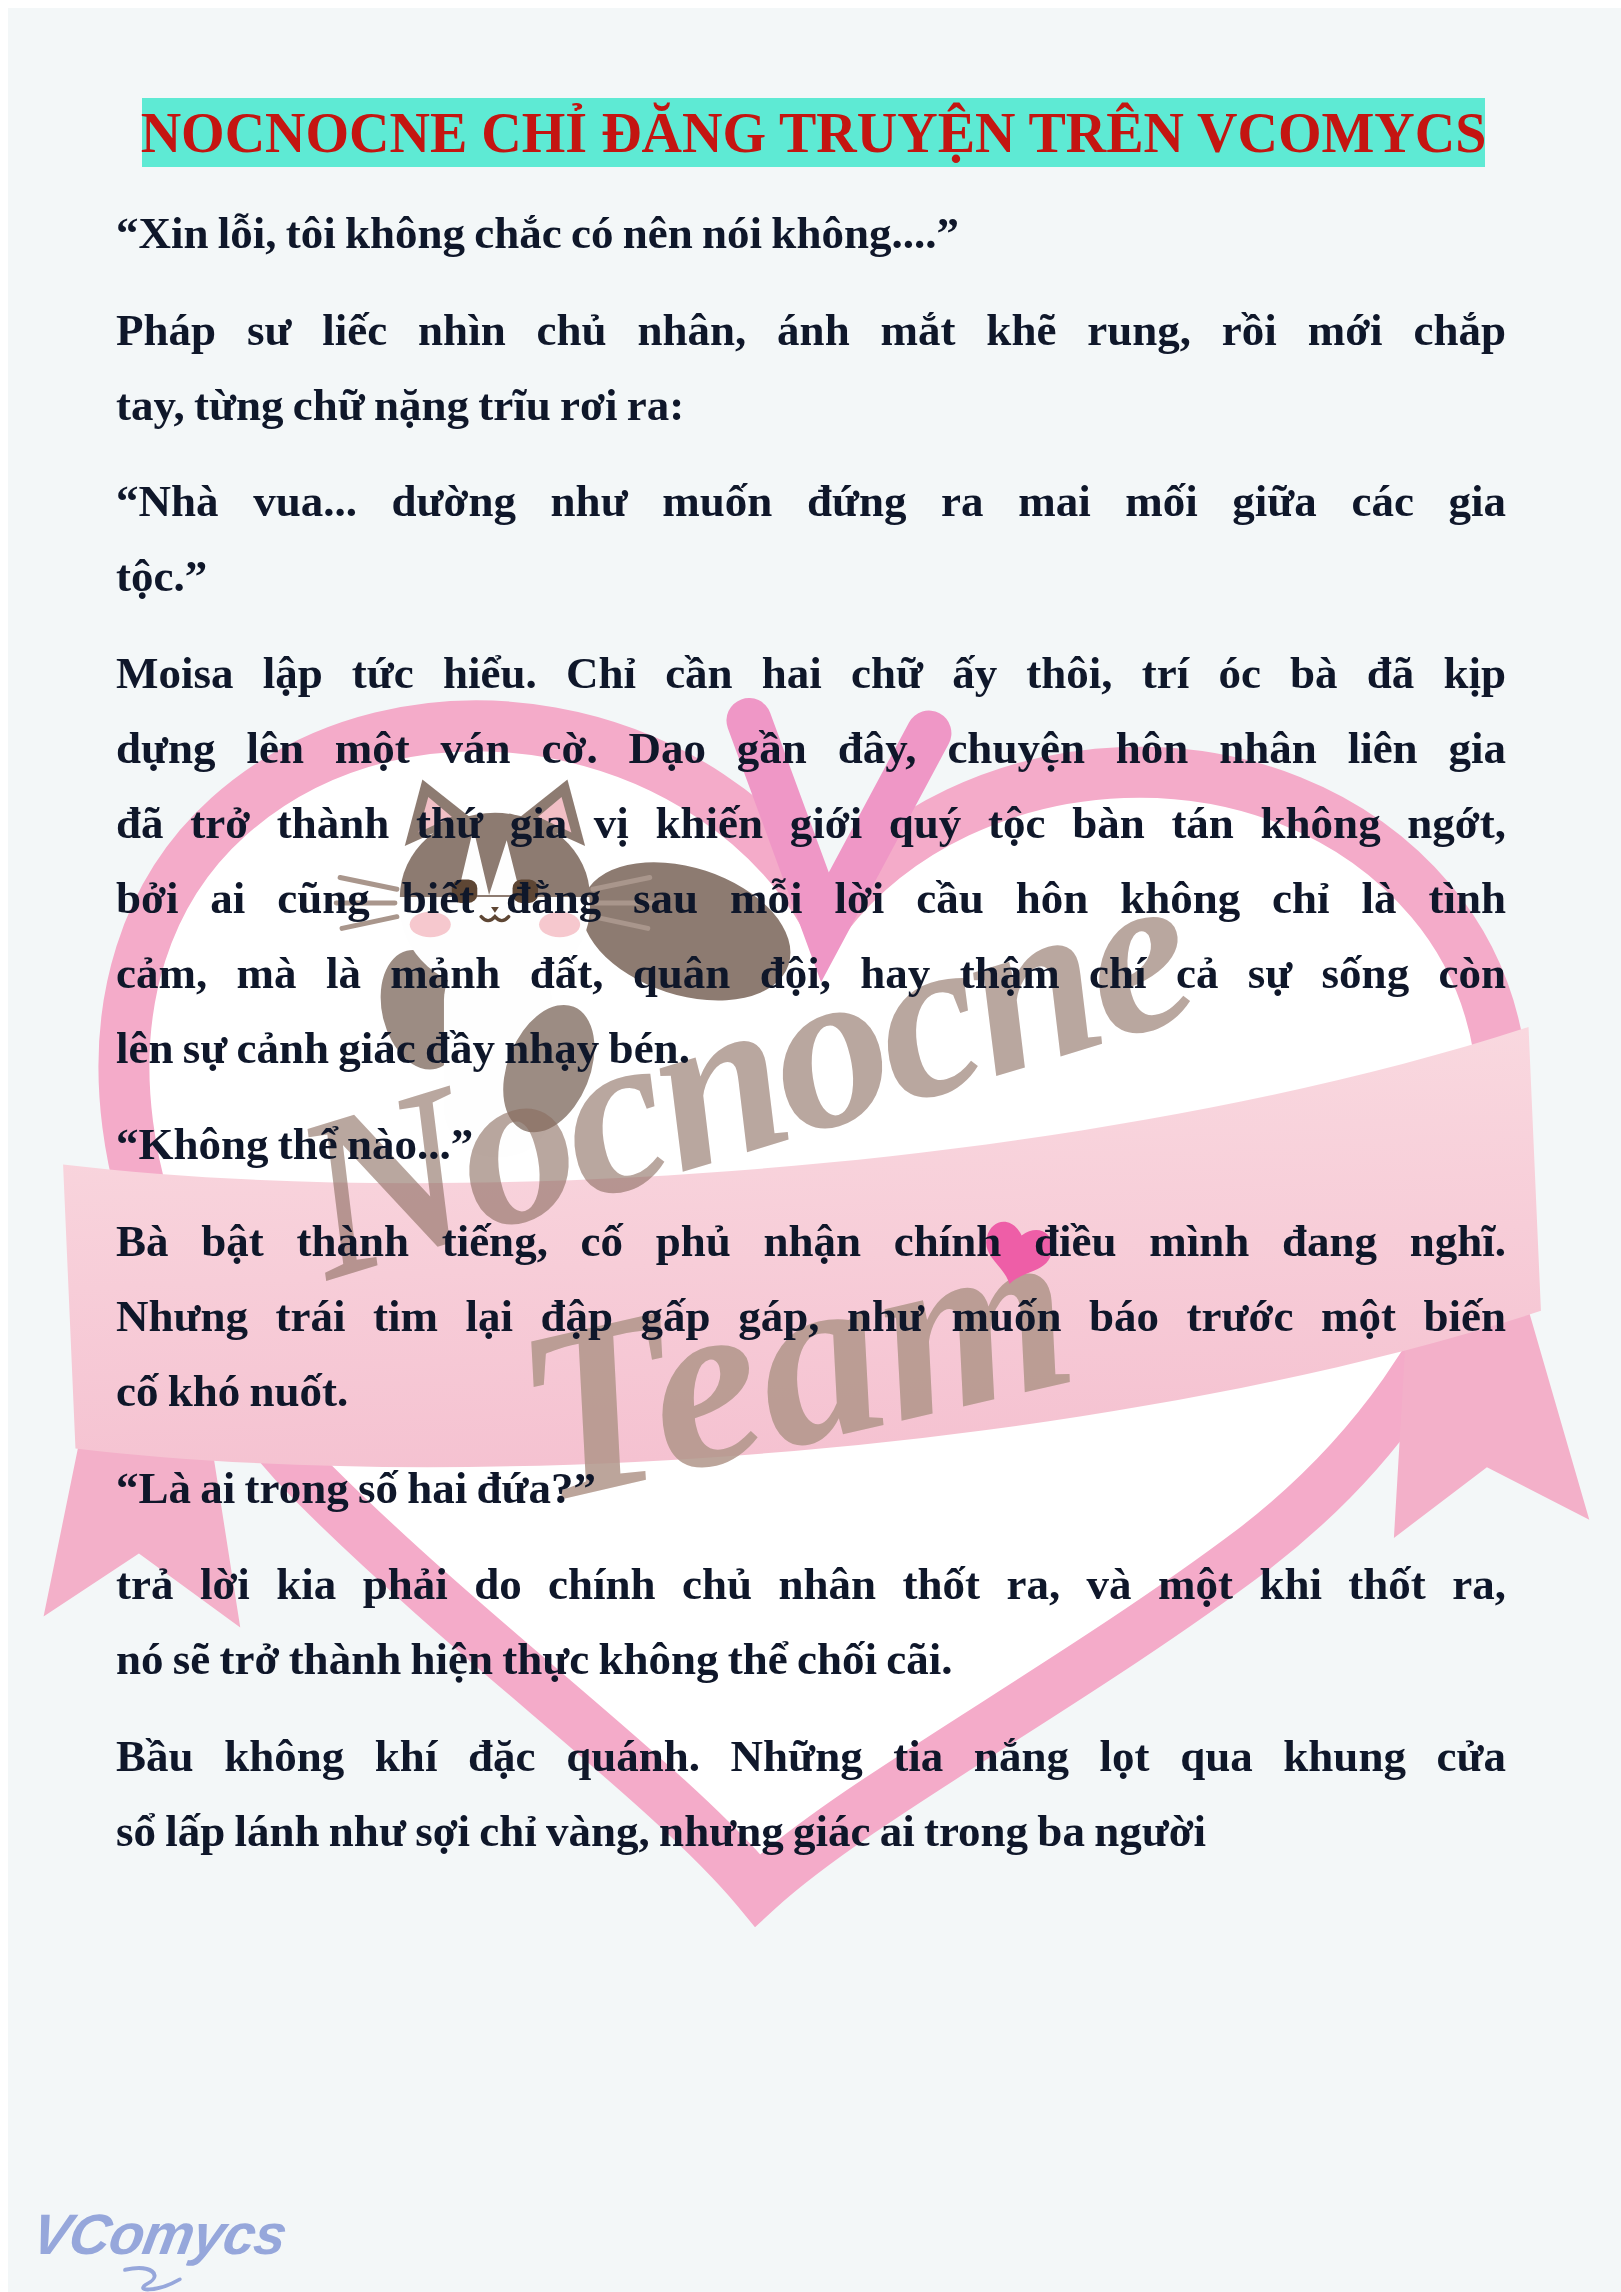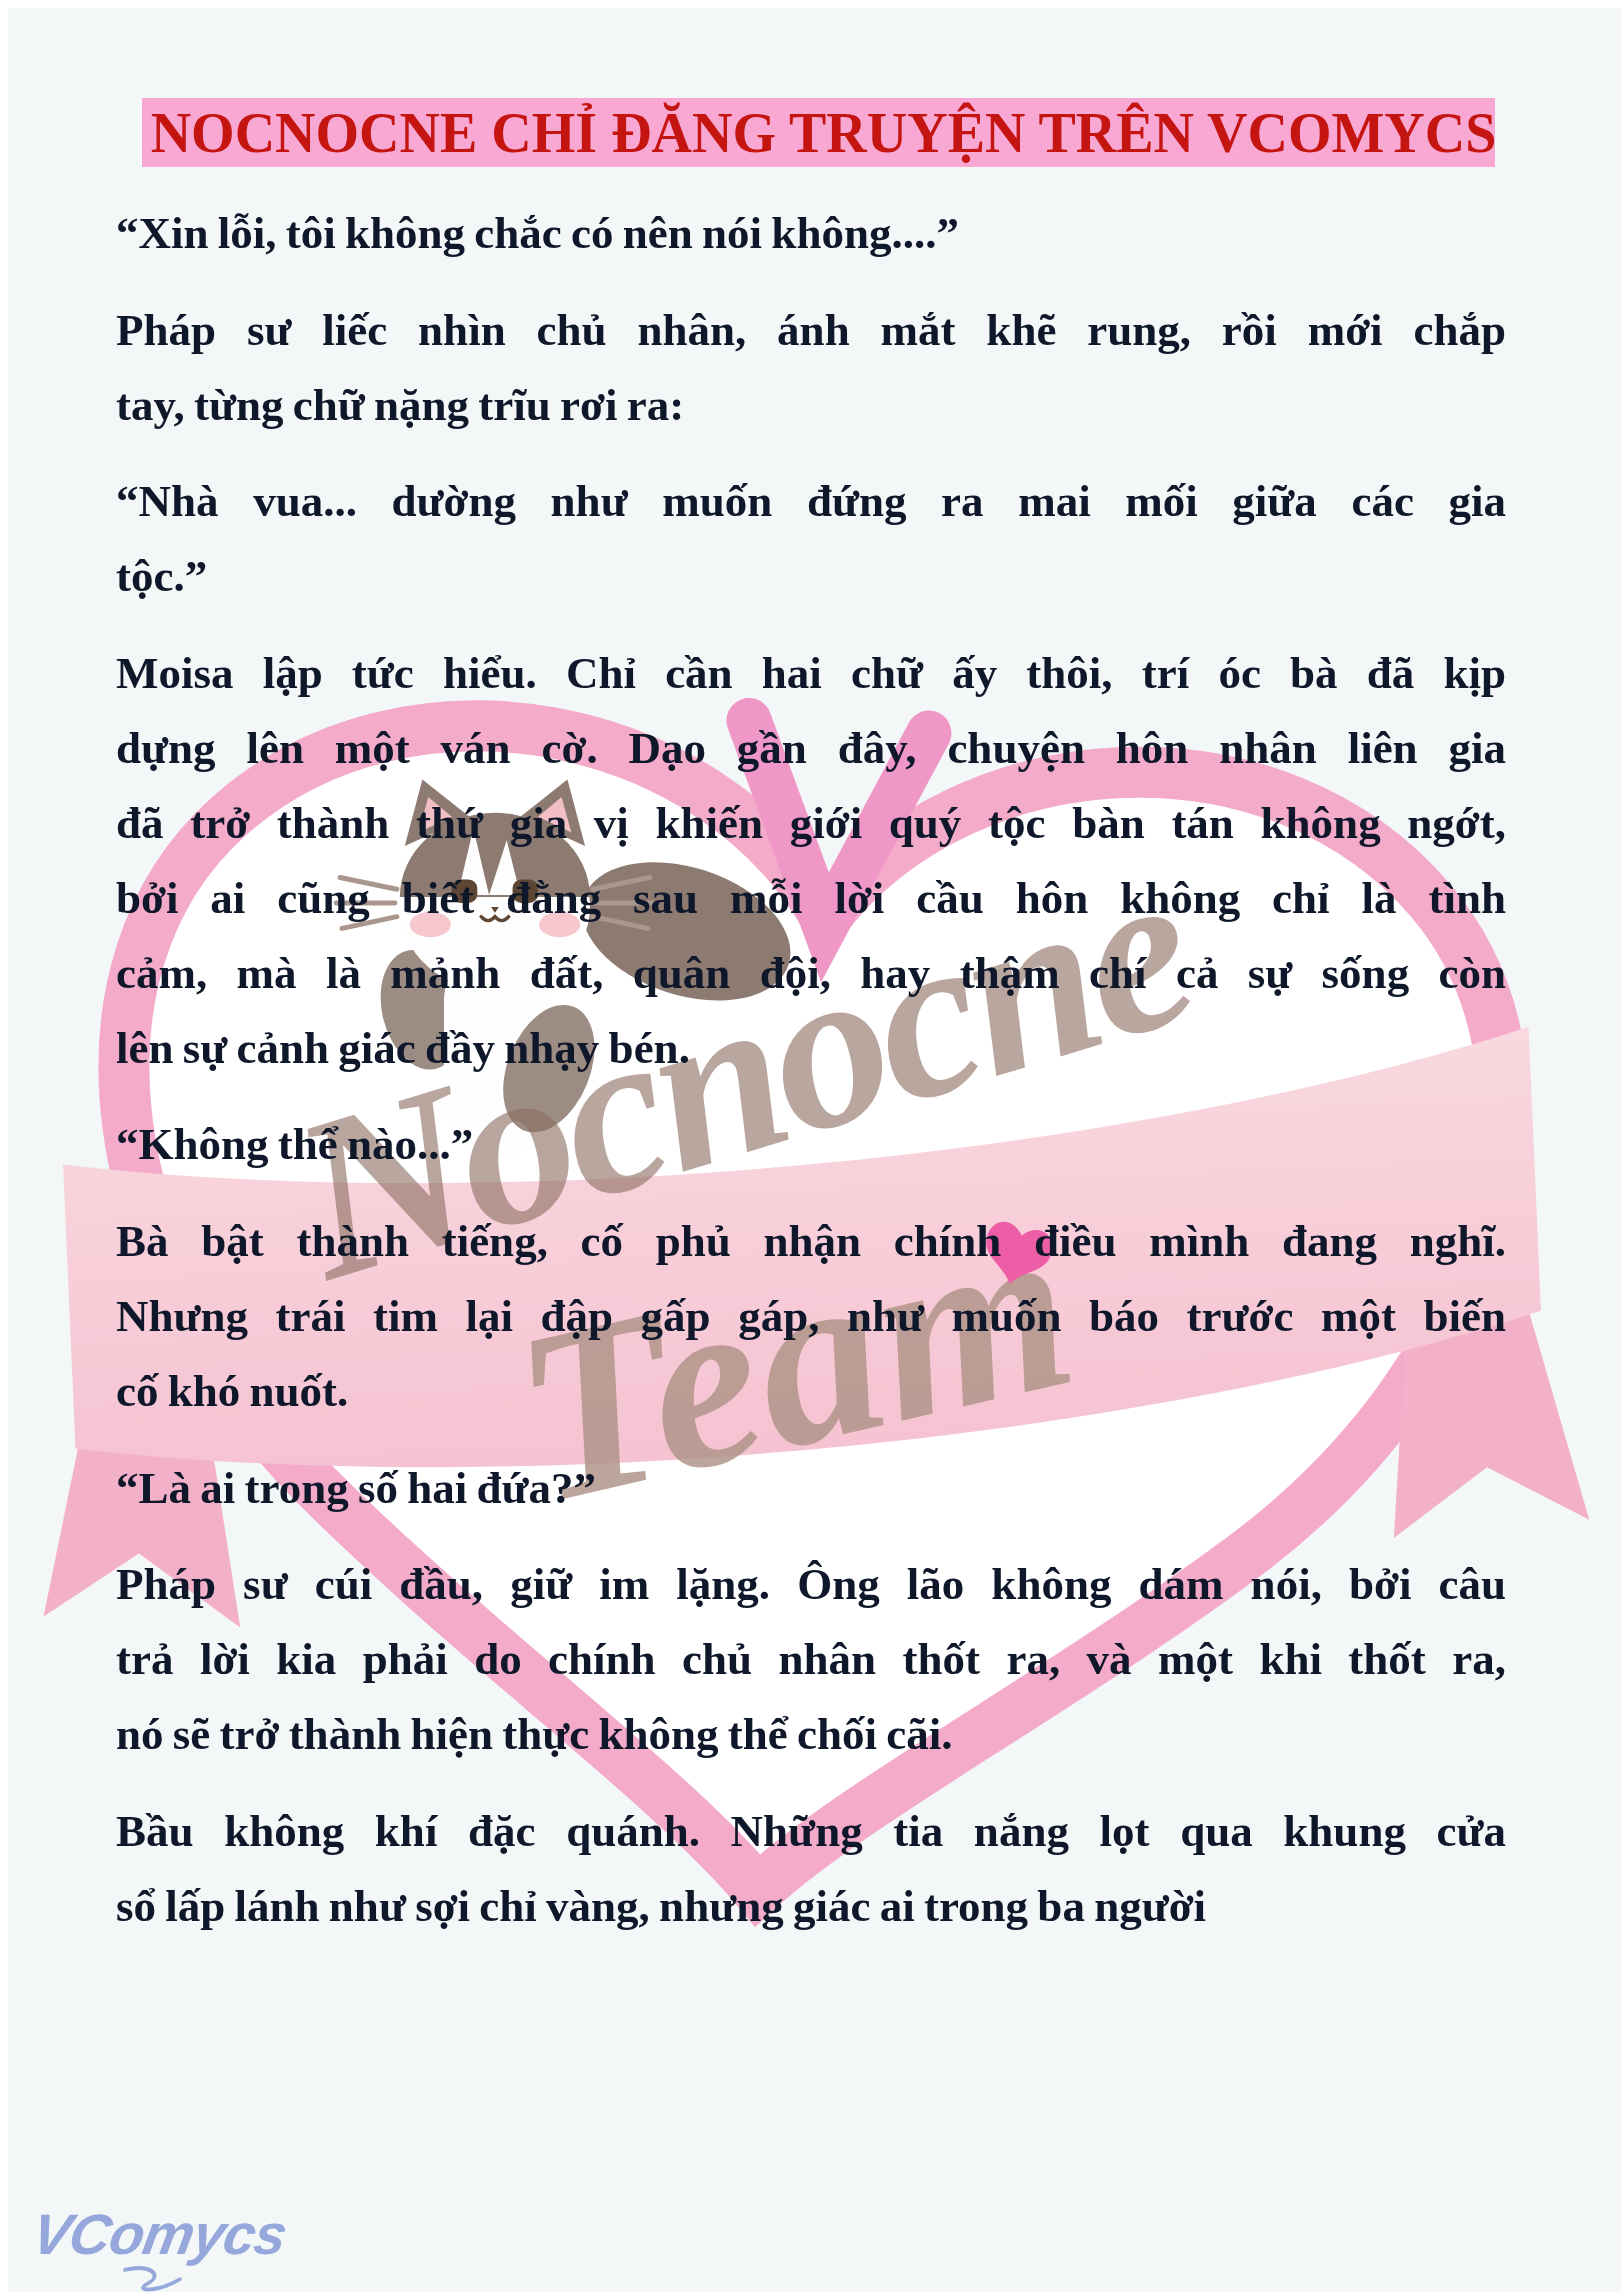--- a/index.html
+++ b/index.html
@@ -6,22 +6,22 @@
   body { font-family:"Liberation Serif","DejaVu Serif",serif; }
   .page {
     position:relative; width:1621px; height:2293px;
     background:#f3f7f8; overflow:hidden;
   }
   .wm { position:absolute; left:0; top:0; z-index:1; }
   .edge-left { position:absolute; left:0; top:0; width:7.8px; height:100%; background:#ffffff; z-index:2; }
   .edge-top  { position:absolute; left:0; top:0; width:100%; height:7.8px; background:#ffffff; z-index:2; }
   .banner {
     position:absolute; left:142px; top:98px; width:1343px; height:69px;
-    background:#f9a8d4; z-index:3;
-    display:flex; align-items:center; justify-content:center;padding-left:10px;
+    background:#5eead4; z-index:3;
+    display:flex; align-items:center; justify-content:center;
   }
   .banner span {
     font-family:"Liberation Serif","DejaVu Serif",serif;
     font-weight:bold; font-size:56px; color:#c41511; white-space:nowrap;
   }
   .story {
     position:absolute; left:116px; top:196px; width:1390px; z-index:3;
     font-family:"Liberation Serif","DejaVu Serif",serif;
     font-weight:bold; font-size:45px; color:#0f172a; word-spacing:-2px;
   }
@@ -137,21 +137,20 @@
       </div>
       <div class="para">
         <div class="line">Bà bật thành tiếng, cố phủ nhận chính điều mình đang nghĩ.</div>
         <div class="line">Nhưng trái tim lại đập gấp gáp, như muốn báo trước một biến</div>
         <div class="line end">cố khó nuốt.</div>
       </div>
       <div class="para">
         <div class="line end">“Là ai trong số hai đứa?”</div>
       </div>
       <div class="para">
-        <div class="line">Pháp sư cúi đầu, giữ im lặng. Ông lão không dám nói, bởi câu</div>
         <div class="line">trả lời kia phải do chính chủ nhân thốt ra, và một khi thốt ra,</div>
         <div class="line end">nó sẽ trở thành hiện thực không thể chối cãi.</div>
       </div>
       <div class="para">
         <div class="line">Bầu không khí đặc quánh. Những tia nắng lọt qua khung cửa</div>
         <div class="line end">sổ lấp lánh như sợi chỉ vàng, nhưng giác ai trong ba người</div>
       </div>
     </div>
 
   <div class="logo">

